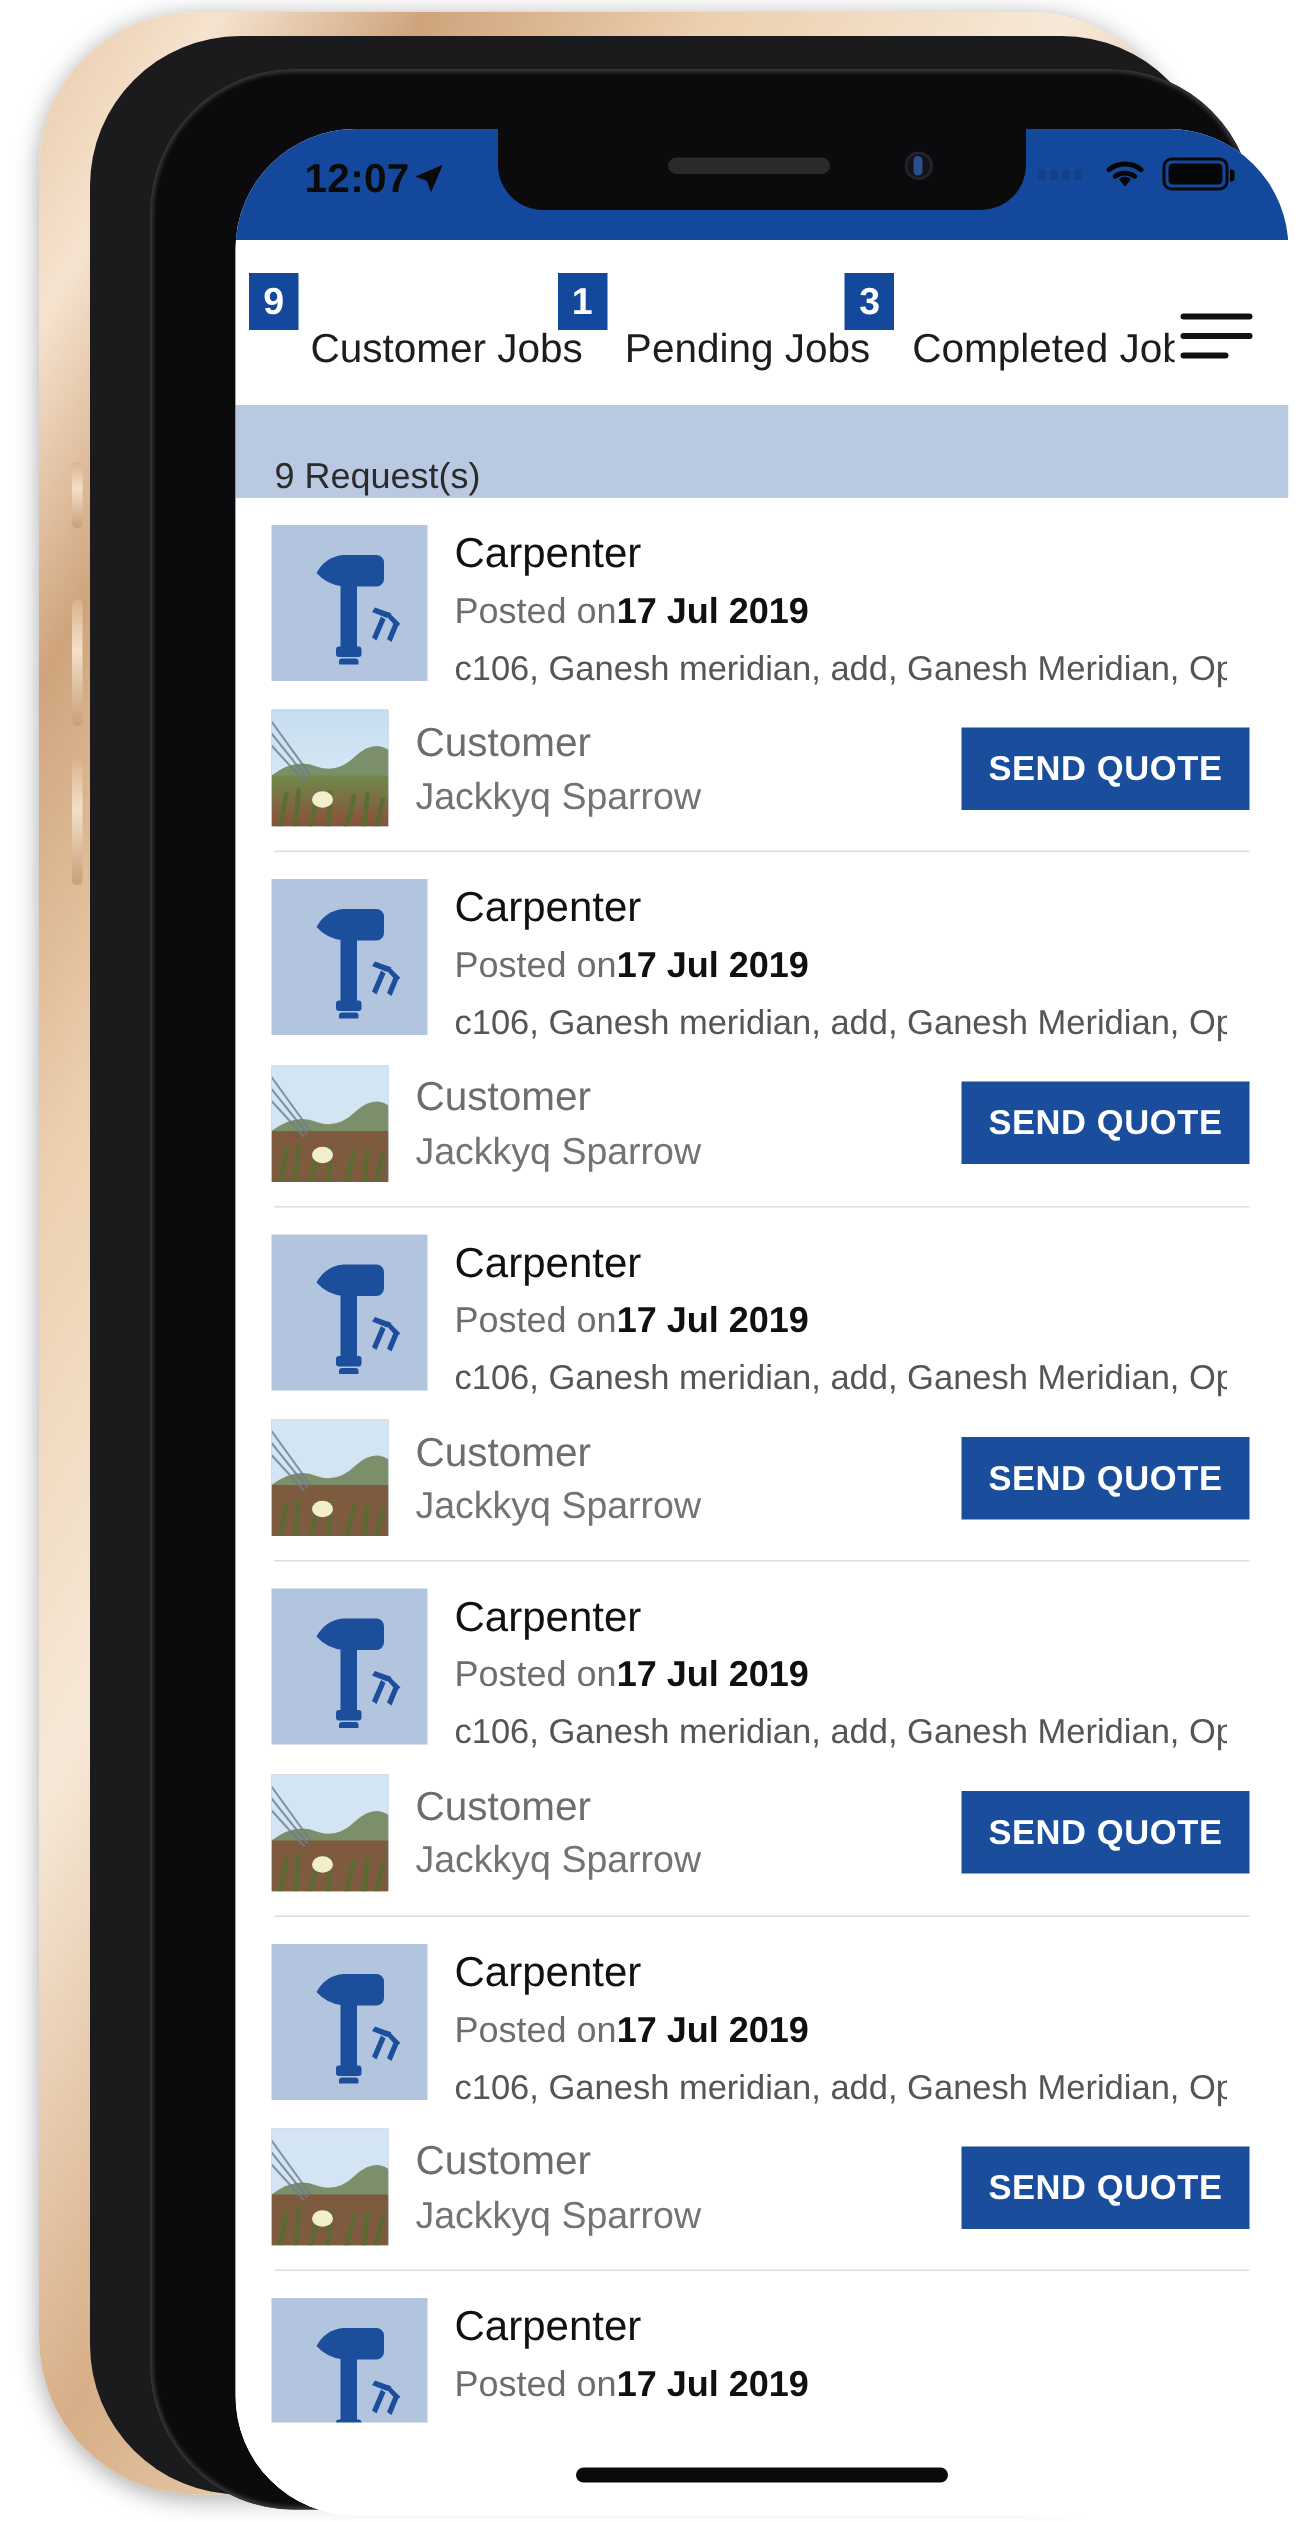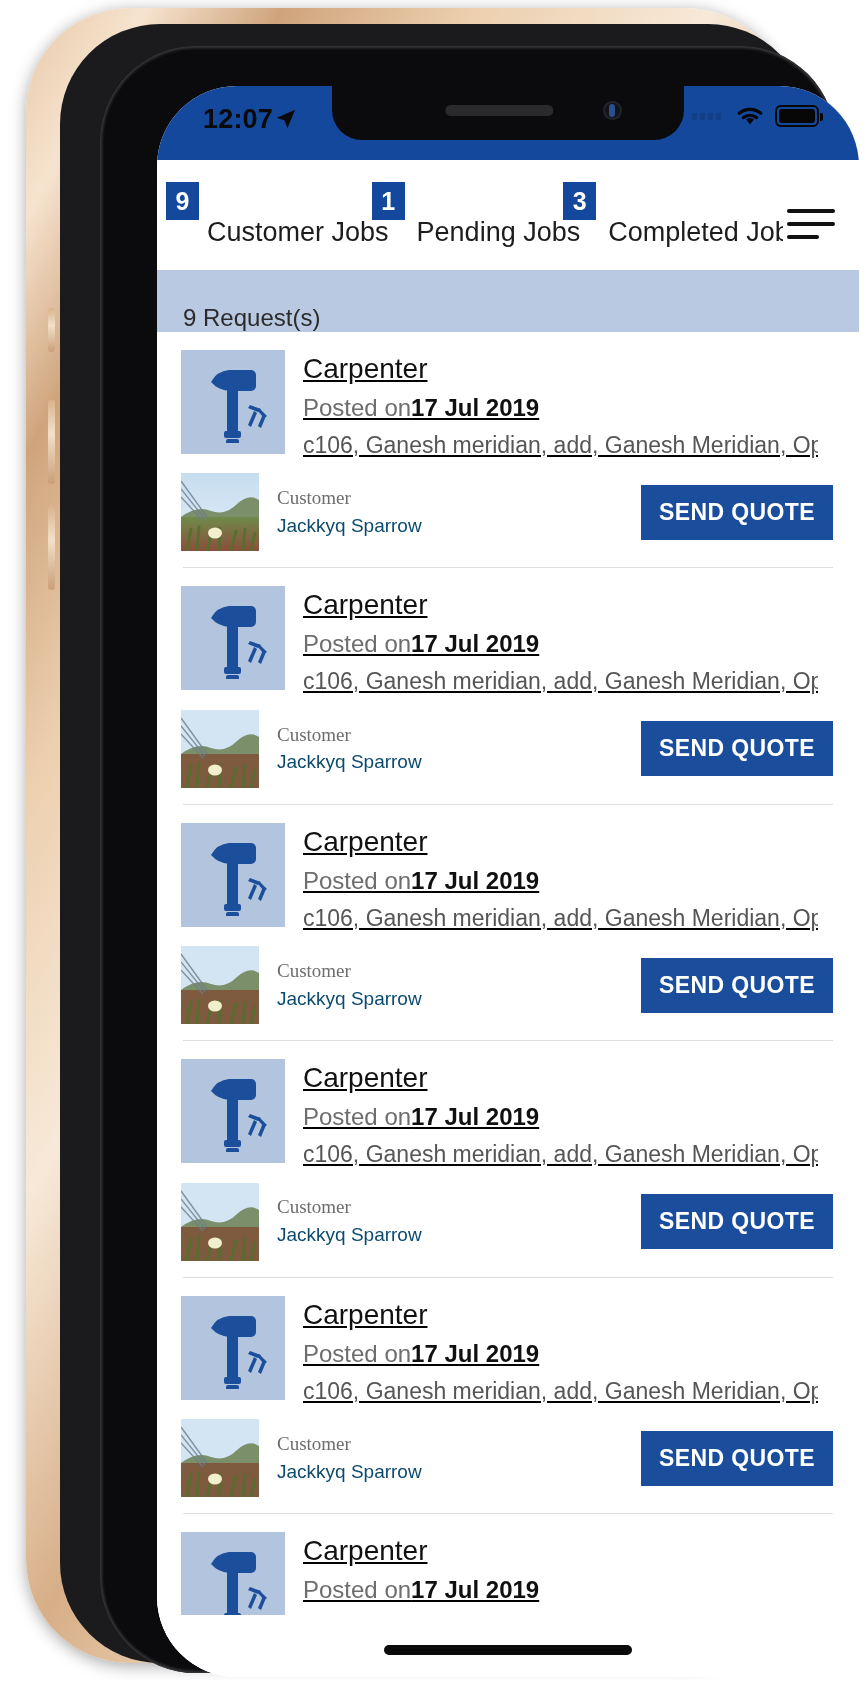--- a/index.html
+++ b/index.html
@@ -286,21 +286,20 @@
     position: relative;
     overflow: hidden;
   }
   .job-thumb svg { position:absolute; left: 12px; top: 11px; }
 
   .job-info {
     padding-left: 18px;
     padding-top: 2px;
     min-width: 0;
     flex: 1 1 auto;
-    text-decoration: underline;
   }
   .job-title {
     font-size: 28px;
     color: #111111;
     line-height: 1.18;
   }
   .job-posted {
     font-size: 24px;
     color: #6d6d6d;
     margin-top: 9px;
@@ -332,28 +331,27 @@
     position: relative;
     background: #a8bcd0;
   }
   .avatar svg { display:block; }
 
   .cust-block {
     padding-left: 18px;
     flex: 1 1 auto;
   }
   .cust-label {
-    font-size: 19px;
+    font-size: 27px;
     color: #6d6d6d;
     line-height: 1.2;
-    font-family: Liberation Serif, serif;
   }
   .cust-name {
-    font-size: 19px;
-    color: #0c4a6e;
+    font-size: 25px;
+    color: #737373;
     margin-top: 5px;
     line-height: 1.2;
   }
 
   .send-quote {
     flex: 0 0 auto;
     margin-right: 26px;
     background: #1a4d9c;
     color: #ffffff;
     font-size: 23px;

